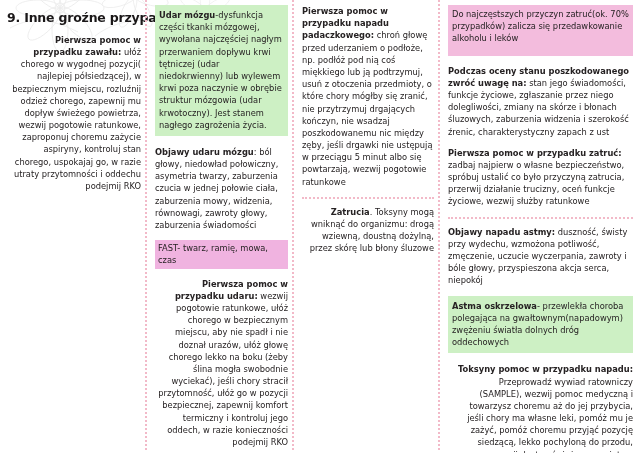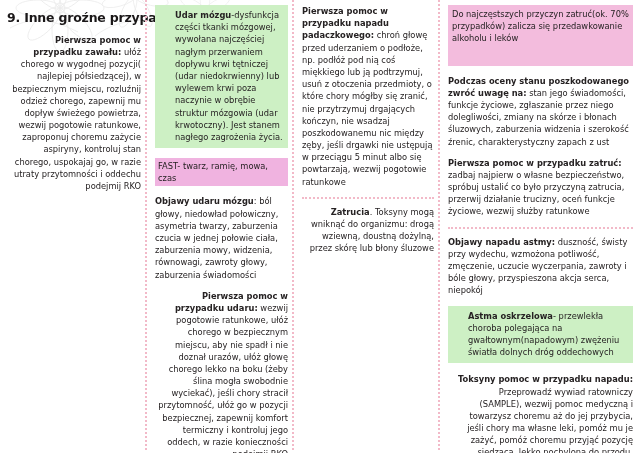--- a/index.html
+++ b/index.html
@@ -83,26 +83,26 @@
     color: #262223;
   }
   .blk:last-child { margin-bottom: 0; text-align: right; }
 
   .blk b, .lead {
     font-weight: bold;
   }
 
   .hl-green {
     background: #cdf0c4;
-    padding: 4px 4px 5px 20px;
+    padding: 4px 4px 5px 4px;
     margin-bottom: 10px;
   }
   .hl-pink {
     background: #f3bcdd;
-    padding: 3px 4px 21px 4px;
+    padding: 3px 4px 11px 4px;
     margin-bottom: 9px;
   }
   .hl-pink-strong {
     background: #f0b3e0;
     padding: 2px 4px 2px 3px;
     margin-bottom: 7px;
     display: block;
   }
 
   .justify { text-align: justify; }
@@ -169,25 +169,25 @@
       <b>Pierwsza pomoc w przypadku zawału:</b><span> ułóż chorego w wygodnej pozycji( najlepiej półsiedzącej), w bezpiecznym miejscu, rozluźnij odzież chorego, zapewnij mu dopływ świeżego powietrza, wezwij pogotowie ratunkowe, zaproponuj choremu zażycie aspiryny, kontroluj stan chorego, uspokajaj go, w razie utraty przytomności i oddechu podejmij RKO</span>
     </div>
   </div>
 
   <div class="col col-2">
     <div class="blk hl-green">
       <b>Udar mózgu</b><span>-dysfunkcja części tkanki mózgowej, wywołana najczęściej nagłym przerwaniem dopływu krwi tętniczej (udar niedokrwienny) lub wylewem krwi poza naczynie w obrębie struktur mózgowia (udar krwotoczny). Jest stanem nagłego zagrożenia życia.</span>
     </div>
 
     <div class="blk">
+      <b>Objawy udaru mózgu</b><span>: ból głowy, niedowład połowiczny, asymetria twarzy, zaburzenia czucia w jednej połowie ciała, zaburzenia mowy, widzenia, równowagi, zawroty głowy, zaburzenia świadomości</span>
+    </div>
+
+    <div class="blk">
       <span class="hl-pink-strong">FAST- twarz, ramię, mowa, czas</span>
-    </div>
-
-    <div class="blk">
-      <b>Objawy udaru mózgu</b><span>: ból głowy, niedowład połowiczny, asymetria twarzy, zaburzenia czucia w jednej połowie ciała, zaburzenia mowy, widzenia, równowagi, zawroty głowy, zaburzenia świadomości</span>
     </div>
 
     <div class="blk justify">
       <b>Pierwsza pomoc w przypadku udaru:</b><span> wezwij pogotowie ratunkowe, ułóż chorego w bezpiecznym miejscu, aby nie spadł i nie doznał urazów, ułóż głowę chorego lekko na boku (żeby ślina mogła swobodnie wyciekać), jeśli chory stracił przytomność, ułóż go w pozycji bezpiecznej, zapewnij komfort termiczny i kontroluj jego oddech, w razie konieczności podejmij RKO</span>
     </div>
   </div>
 
   <div class="col col-3">
 
     <div class="blk">

